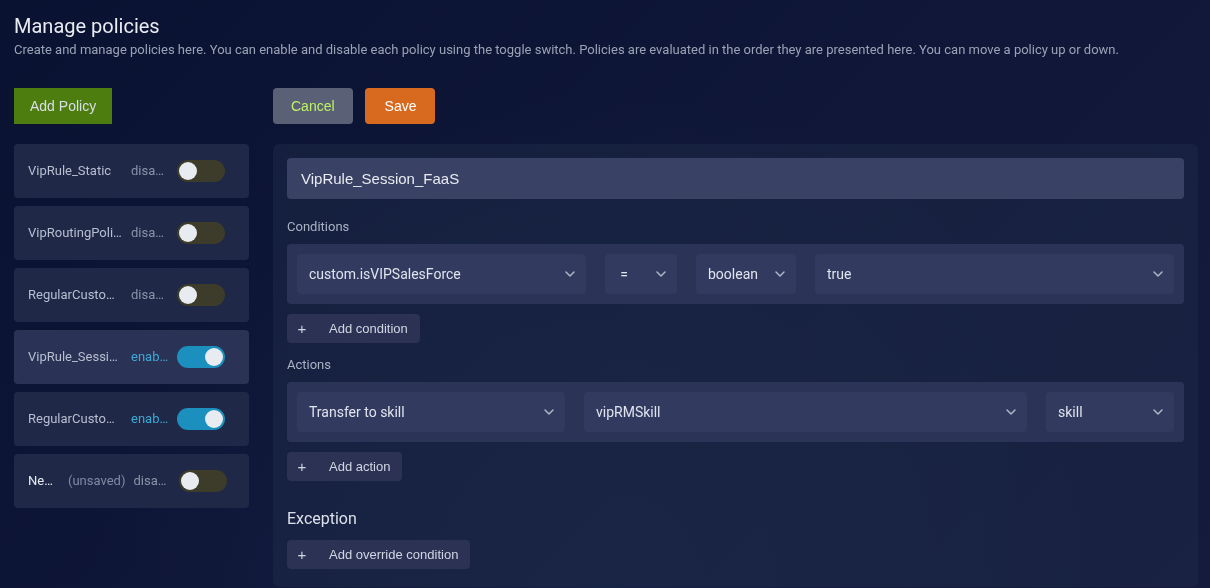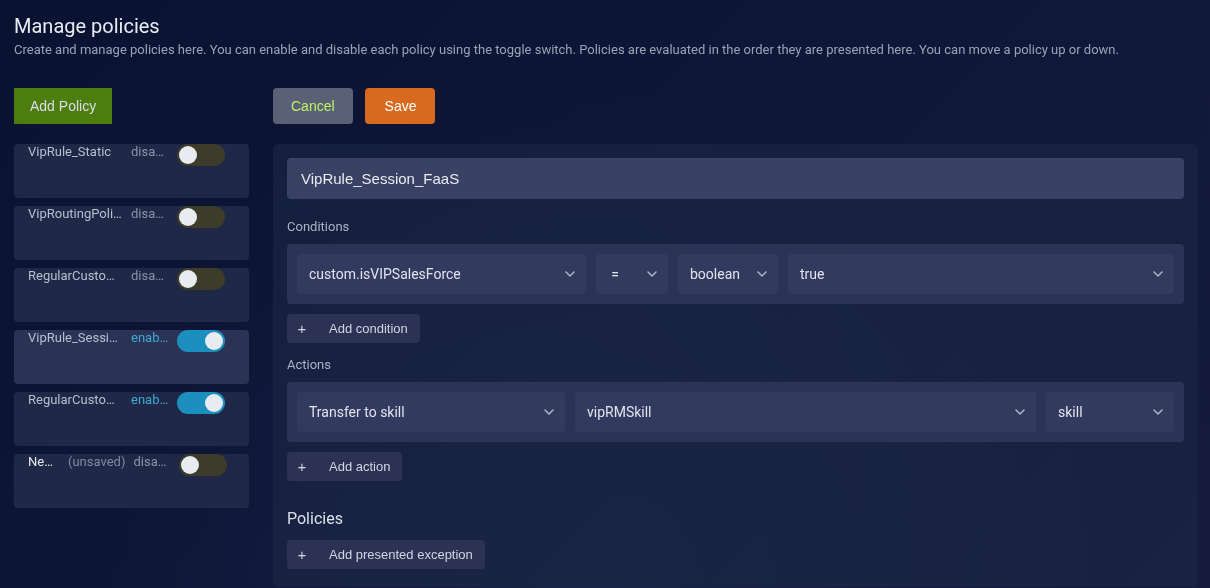--- a/index.html
+++ b/index.html
@@ -59,20 +59,21 @@
     .policy-list {
       display: flex;
       flex-direction: column;
       gap: 8px;
     }
     .policy-item {
       background: #1f2847;
       border-radius: 4px;
       padding: 0 14px;
       display: flex;
+      align-items: center;
       gap: 8px;
       height: 54px;
     }
     .policy-item.selected {
       background: #2a3356;
     }
     .policy-name {
       color: #b7bfd0;
       font-size: 13px;
       white-space: nowrap;
@@ -170,21 +171,21 @@
     .exception-label {
       font-size: 16px;
       color: #dbe0ea;
       margin: 16px 0 12px 0;
     }
     .row-group {
       background: #2b3457;
       border-radius: 4px;
       padding: 10px;
       display: flex;
-      gap: 10px;
+      gap: 19px;
       margin-bottom: 10px;
     }
     .select-box {
       background: #323b5f;
       border: none;
       border-radius: 4px;
       color: #dfe4ee;
       font-size: 14px;
       padding: 10px 34px 10px 12px;
       position: relative;
@@ -367,21 +368,21 @@
                   <path d="M2 4l4 4 4-4" stroke="#aeb6c8" stroke-width="1.5" fill="none" stroke-linecap="round" stroke-linejoin="round"></path>
                 </svg>
               </span>
           </div>
         </div>
         <button class="small-btn">
           <span class="plus-icon"></span>
           <span>Add action</span>
         </button>
 
-        <div class="exception-label">Policies</div>
+        <div class="exception-label">Exception</div>
         <button class="small-btn" style="margin-bottom:0">
           <span class="plus-icon"></span>
-          <span>Add presented exception</span>
+          <span>Add override condition</span>
         </button>
       </div>
     </div>
   </div>
 </div>
 
 </body></html>

